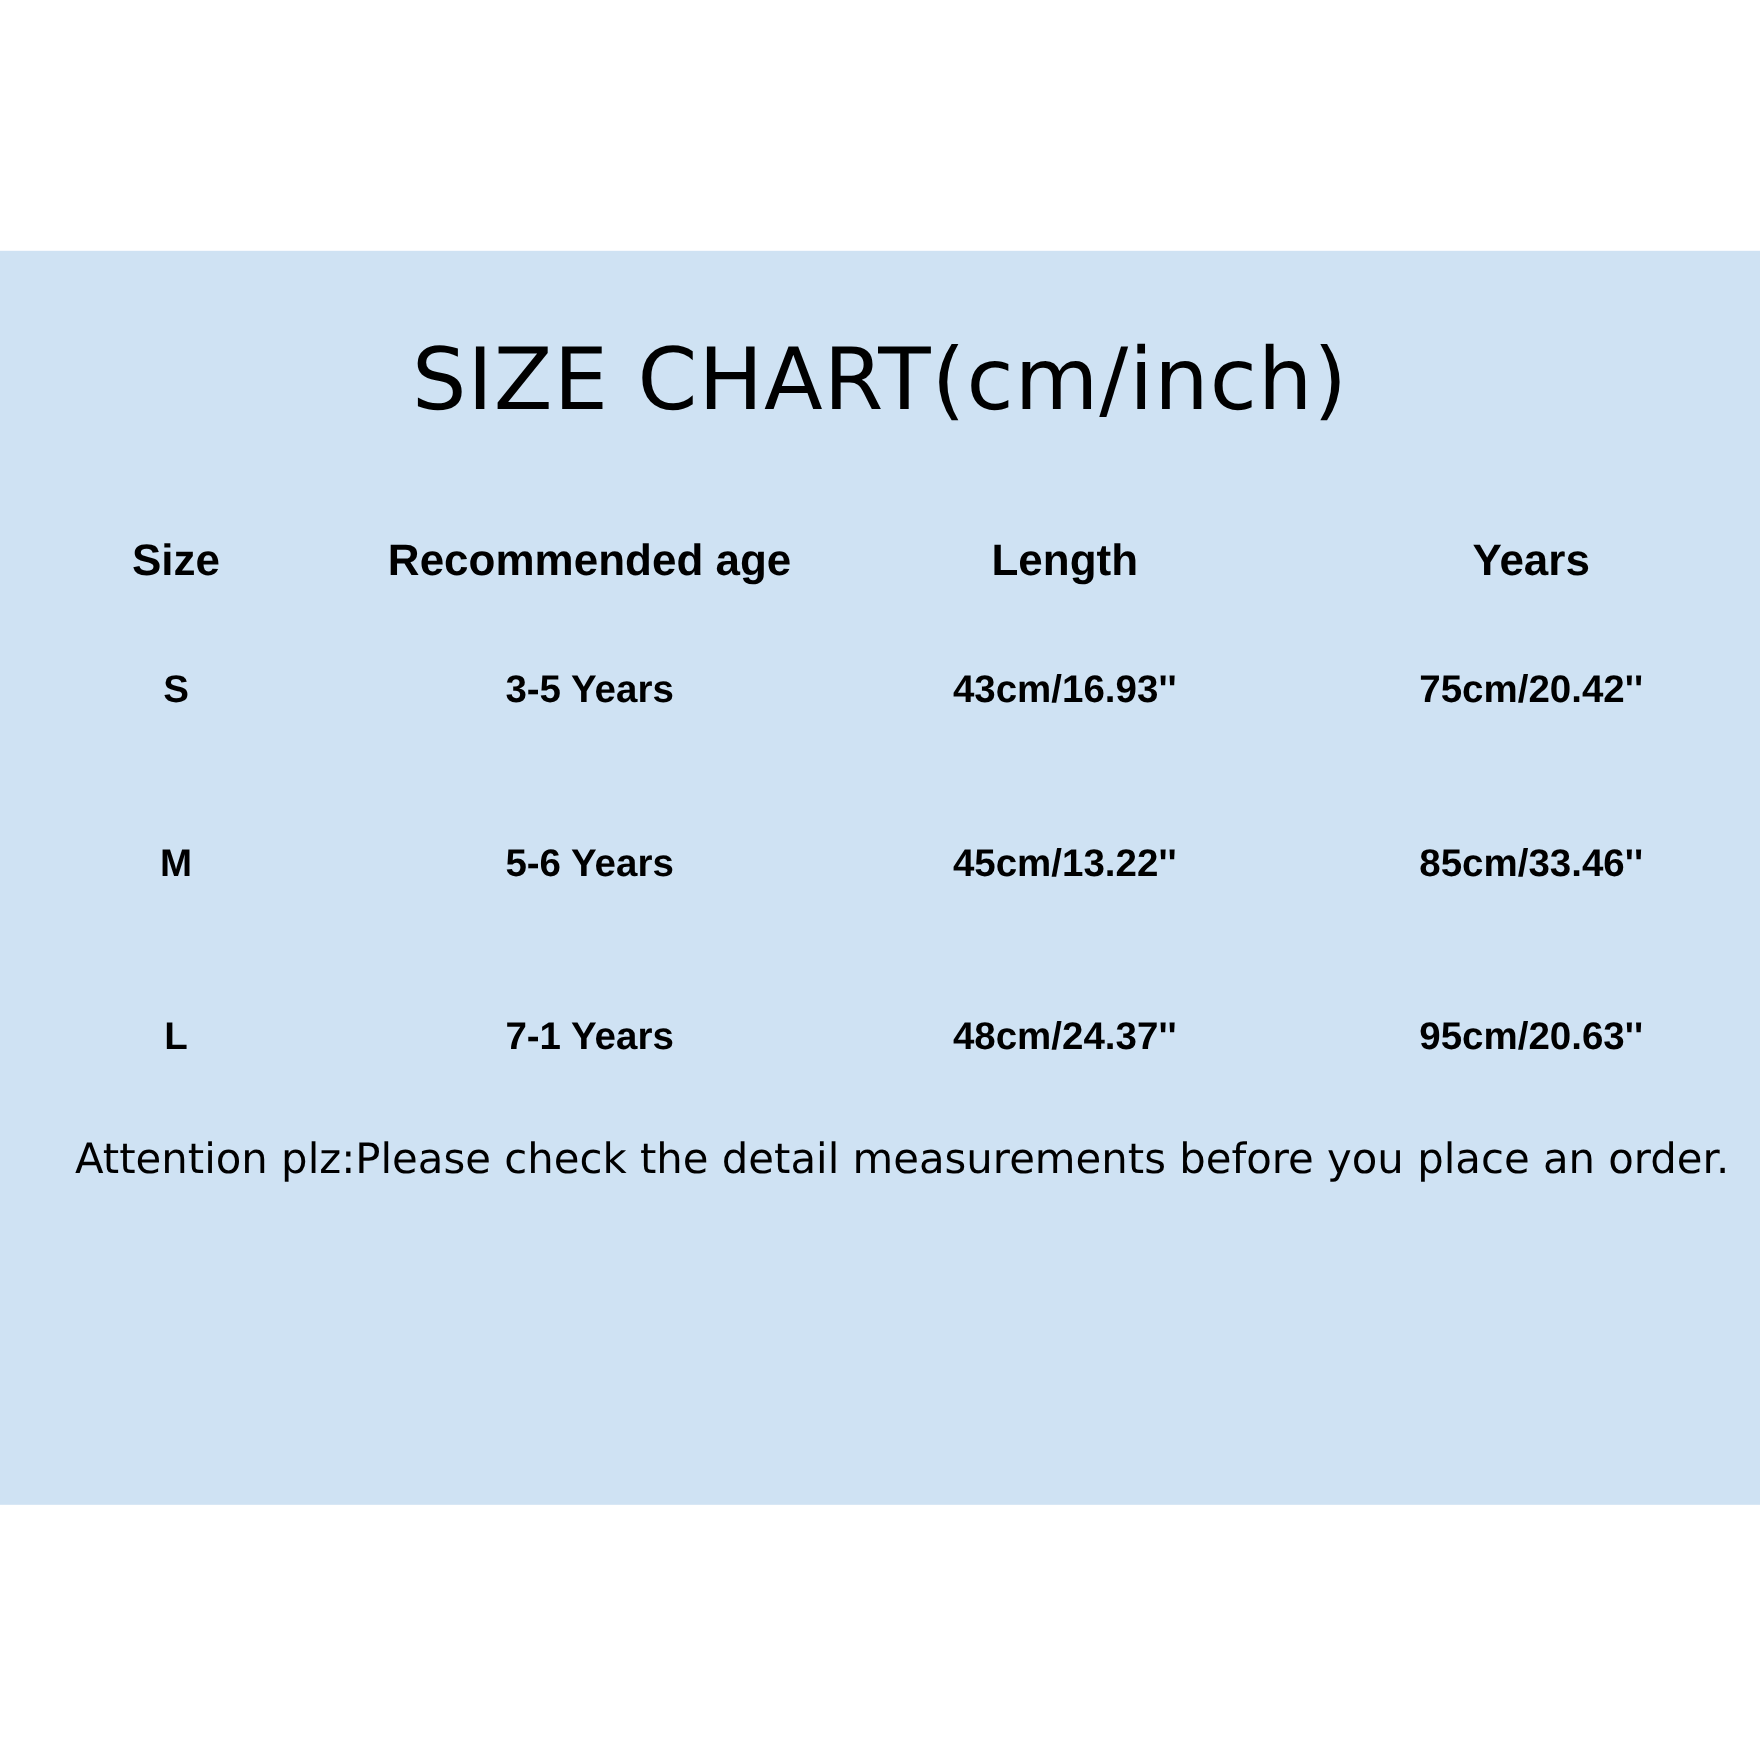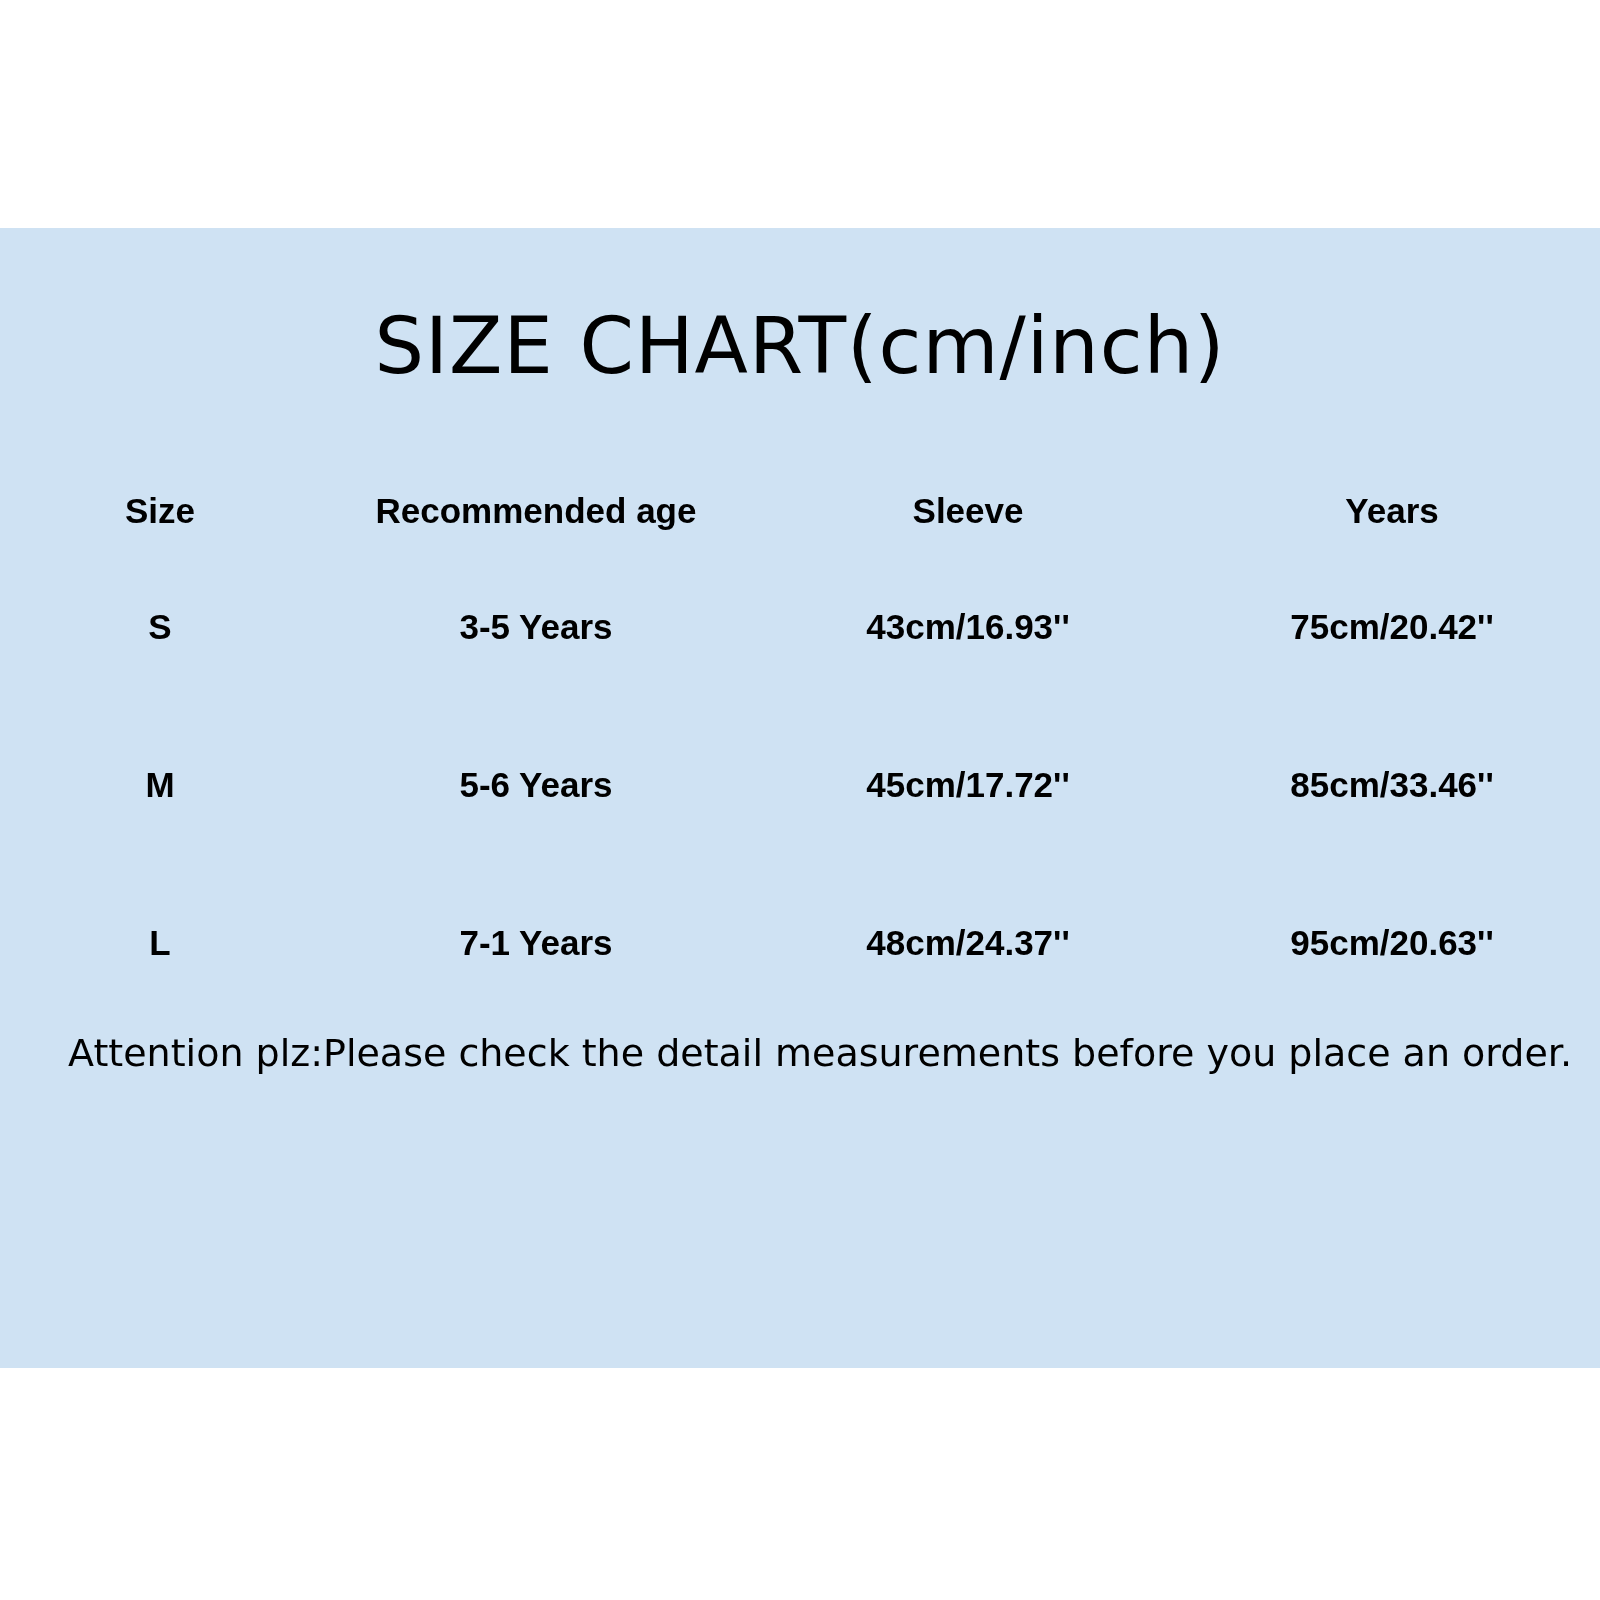--- a/index.html
+++ b/index.html
@@ -46,21 +46,21 @@
     table-layout: fixed;
   }
   .table th, .table td {
     text-align: center;
     color: #000000;
     font-weight: bold;
     font-family: "Liberation Sans", sans-serif;
     padding: 0;
   }
   .table th {
-    font-size: 35px;
+    font-size: 40px;
     height: 74px;
     vertical-align: middle;
   }
   .table td {
     font-size: 35px;
     height: 158px;
     vertical-align: middle;
   }
   .col-size    { width: 20%; }
   .col-age     { width: 27%; }
@@ -88,35 +88,35 @@
 <div class="page">
   <div class="card">
 
     <h1 class="title">SIZE CHART(cm/inch)</h1>
 
     <table class="table">
       <thead>
         <tr>
           <th class="col-size">Size</th>
           <th class="col-age">Recommended age</th>
-          <th class="col-sleeve">Sleeve</th>
+          <th class="col-sleeve">Length</th>
           <th class="col-length">Years</th>
         </tr>
       </thead>
       <tbody>
         <tr>
           <td>S</td>
           <td>3-5 Years</td>
           <td>43cm/16.93''</td>
           <td>75cm/20.42''</td>
         </tr>
         <tr>
           <td>M</td>
           <td>5-6 Years</td>
-          <td>45cm/17.72''</td>
+          <td>45cm/13.22''</td>
           <td>85cm/33.46''</td>
         </tr>
         <tr>
           <td>L</td>
           <td>7-1 Years</td>
           <td>48cm/24.37''</td>
           <td>95cm/20.63''</td>
         </tr>
       </tbody>
     </table>

